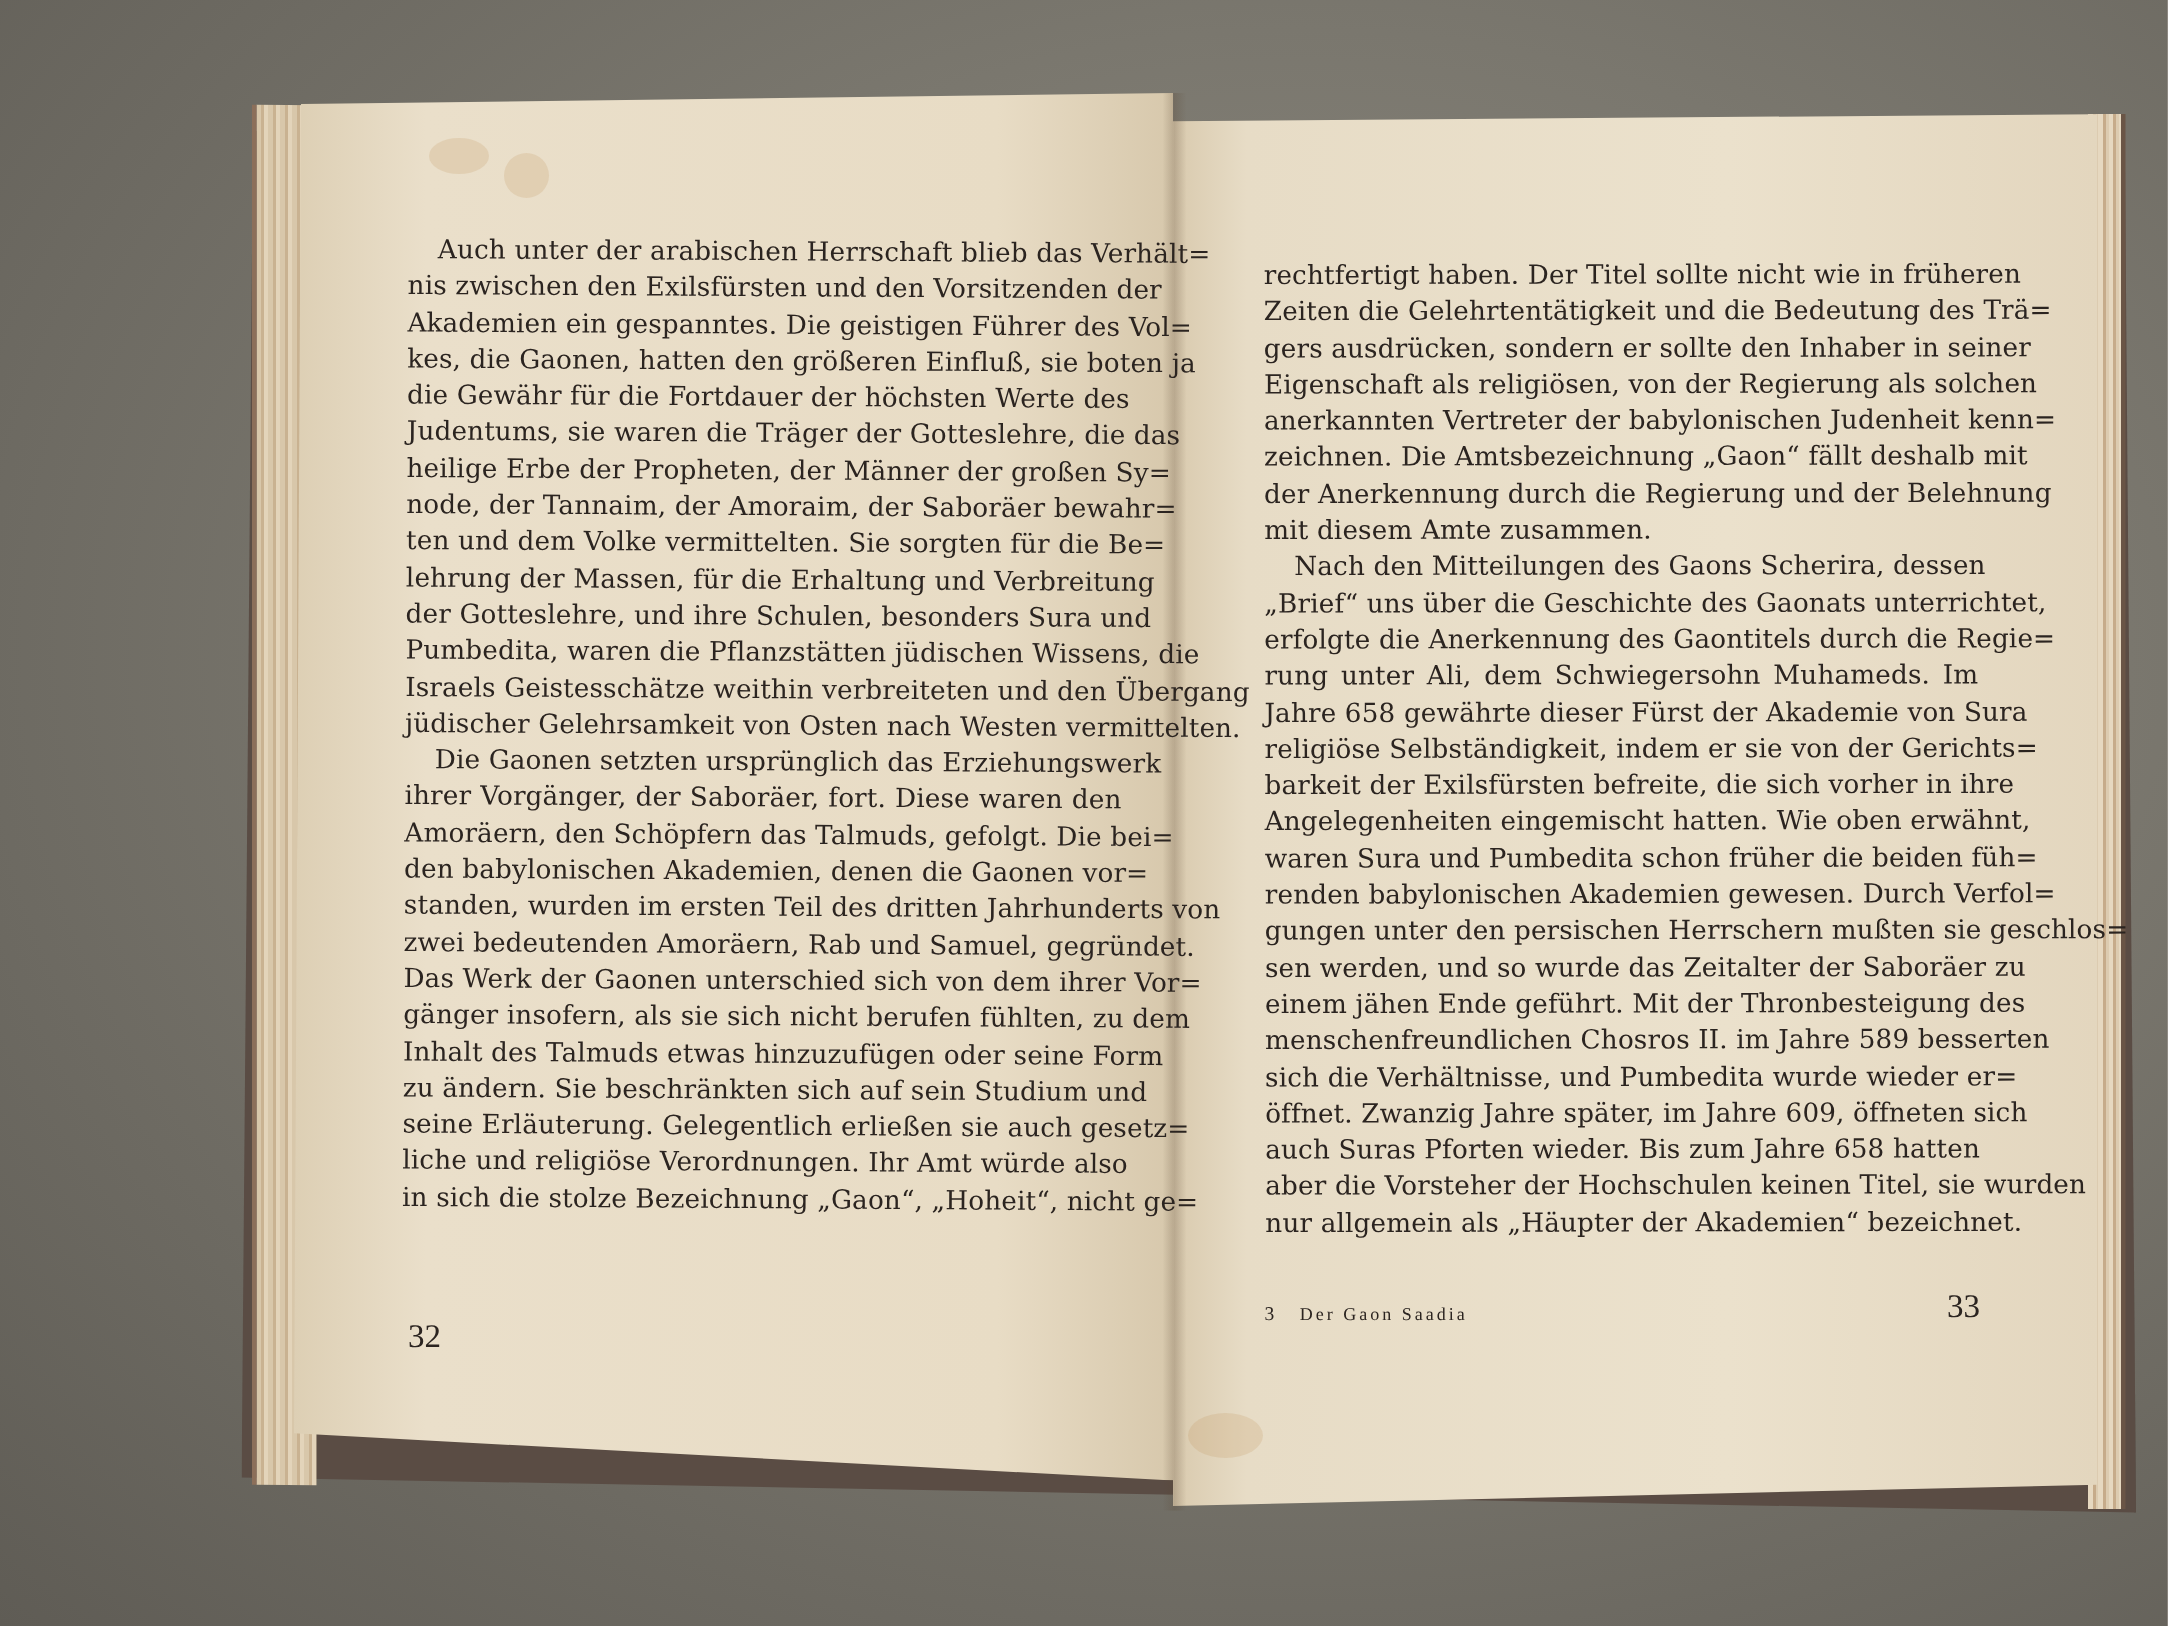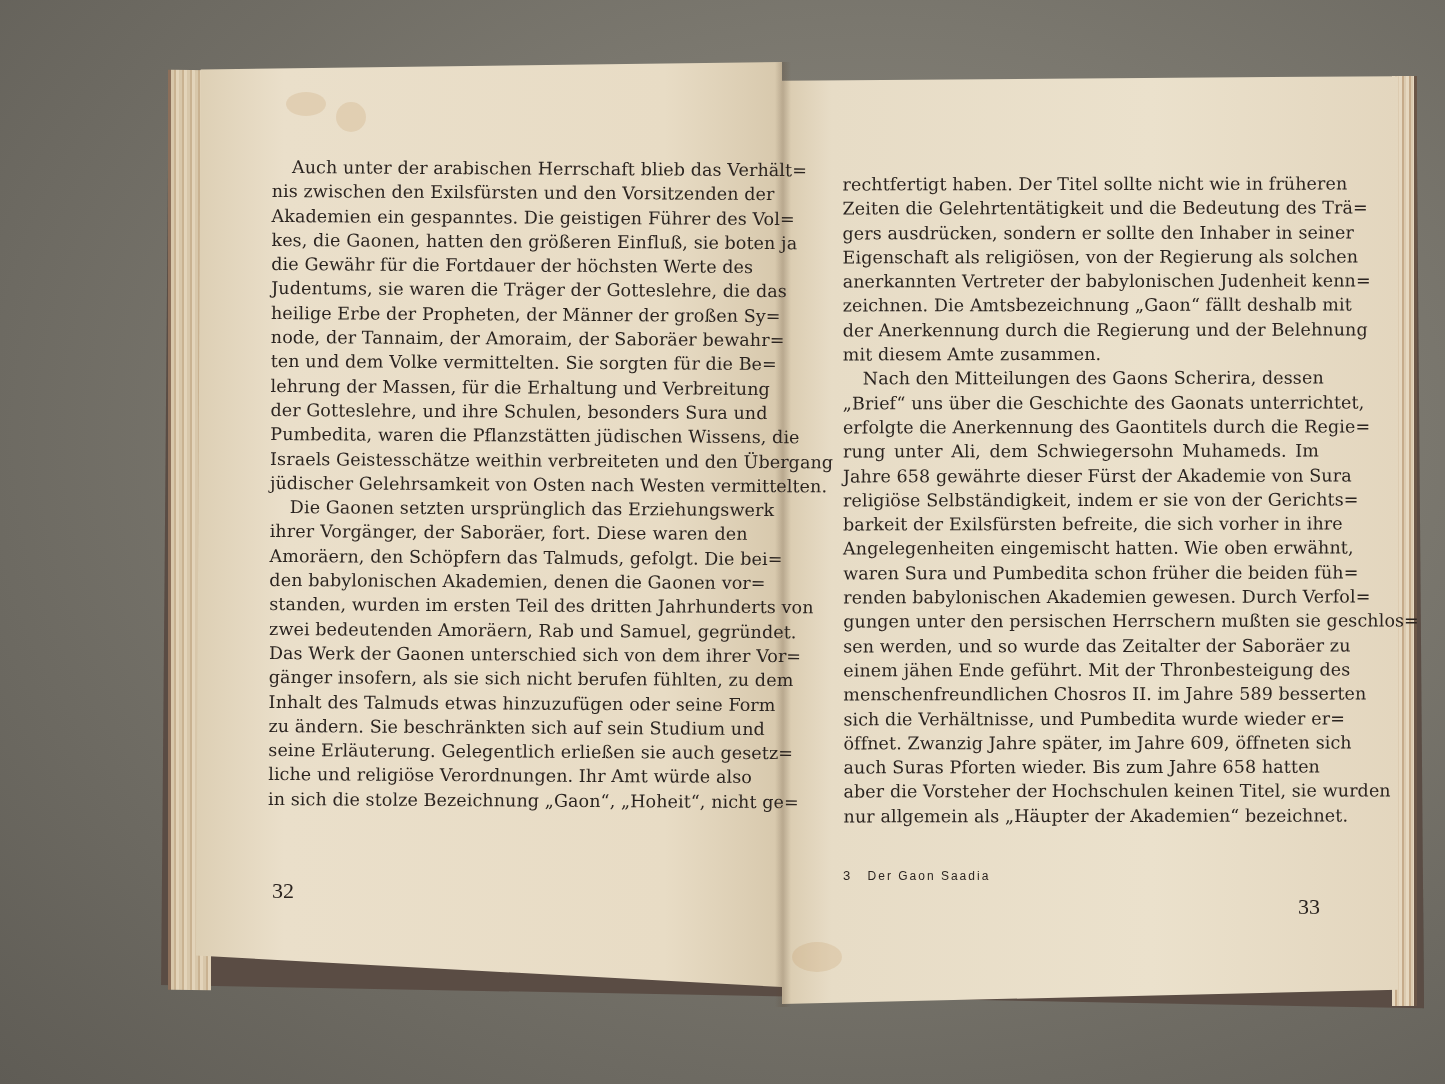--- a/index.html
+++ b/index.html
@@ -58,24 +58,24 @@
   .text-block .line { display: block; white-space: nowrap; text-align-last: justify; }
   .text-block .line.last { text-align-last: left; }
   .text-block .line.indent { padding-left: 20px; }
   .left-text { left: 272px; top: 155px; width: 478px; transform: rotate(0.35deg); transform-origin: left top; }
   .right-text { left: 843px; top: 172px; width: 476px; transform: rotate(-0.1deg); }
   .folio {
     position: absolute; color: #2b2420;
     font-family: "Liberation Serif", serif; font-size: 22px;
   }
   .folio-left { left: 272px; top: 842px; margin-top: 36px; }
-  .folio-right { left: 1298px; top: 858px; margin-top: 36px; }
+  .folio-right { left: 1298px; top: 858px; }
   .signature {
     position: absolute; left: 843px; top: 868px; color: #2b2420;
-    font-family: Liberation Sans, sans-serif; font-size: 12px; letter-spacing: 2px;
+    font-family: Liberation Serif, serif; font-size: 12px; letter-spacing: 2px;
   }
   .signature .sig-num { margin-right: 10px; font-size: 13px; }
 </style>
 </head>
 <body>
 
 <div class="cover"></div>
 <div class="edges-left"></div>
 <div class="edges-right"></div>
 

